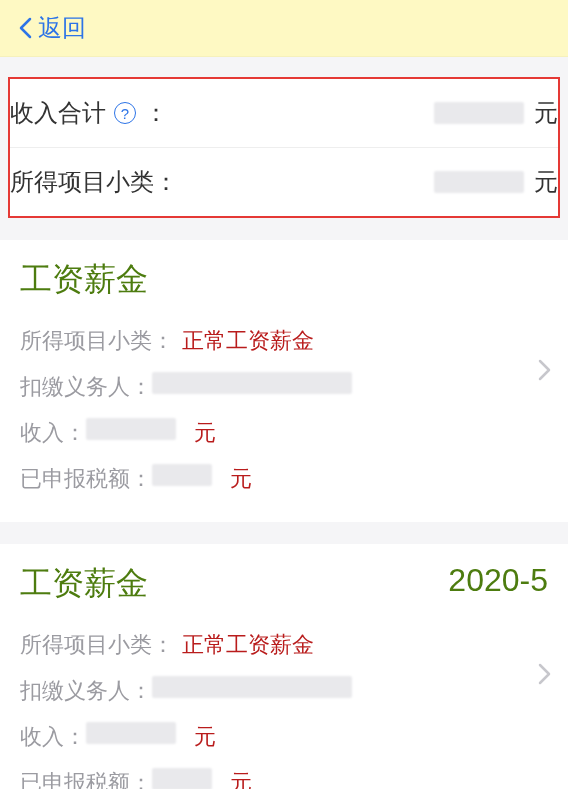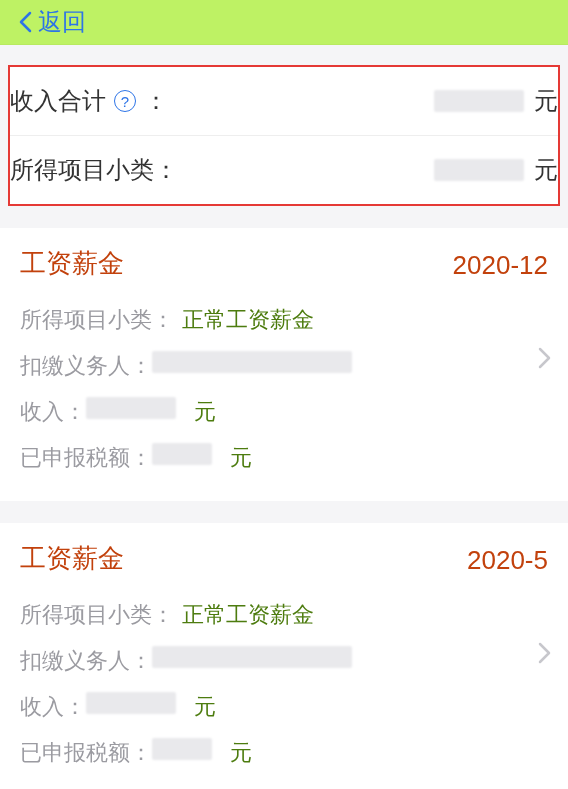--- a/index.html
+++ b/index.html
@@ -11,22 +11,22 @@
       width: 568px;
       height: 789px;
       font-family: -apple-system, "PingFang SC", "Helvetica Neue", sans-serif;
       background: #f5f5f7;
       overflow: hidden;
     }
     .header {
       display: flex;
       align-items: flex-end;
       justify-content: space-between;
-      padding: 6px 18px;
-      background: #bef264;
+      padding: 12px 18px;
+      background: #fef9c3;
       border-bottom: 1px solid rgba(0,0,0,0.03);
     }
     .back {
       display: flex;
       align-items: center;
       color: #2d74e7;
       font-size: 24px;
     }
     .back-chevron {
       width: 14px;
@@ -93,37 +93,37 @@
       color: #333;
     }
     .card {
       margin-top: 22px;
       background: #fff;
       padding: 18px 20px 20px 20px;
       position: relative;
     }
     .card-head {
       display: flex;
-      align-items: flex-end;
+      align-items: flex-start;
       justify-content: space-between;
-      font-size: 26px;
-      color: #c2410c;
+      font-size: 32px;
+      color: #4d7c0f;
       margin-bottom: 16px;
     }
     .card-line {
       display: flex;
       font-size: 22px;
       color: #9b9ba1;
       padding: 8px 0;
     }
     .card-line .lbl {
       color: #9b9ba1;
     }
     .card-line .val {
-      color: #4d7c0f;
+      color: #b91c1c;
       margin-left: 8px;
     }
     .chevron-right {
       position: absolute;
       right: 16px;
       top: 118px;
       width: 14px;
       height: 24px;
       color: #c7c7cc;
     }
@@ -160,21 +160,20 @@
     <span class="summary-value">
       <span class="redacted w80"></span>
       <span class="unit">元</span>
     </span>
   </div>
 </div>
 
 <div class="card">
   <div class="card-head">
     <span>工资薪金</span>
-    <span>2020-12</span>
   </div>
   <div class="card-line">
     <span class="lbl">所得项目小类：</span>
     <span class="val">正常工资薪金</span>
   </div>
   <div class="card-line">
     <span class="lbl">扣缴义务人：</span>
     <span class="redacted w160"></span>
   </div>
   <svg class="chevron-right" viewBox="0 0 14 24">

